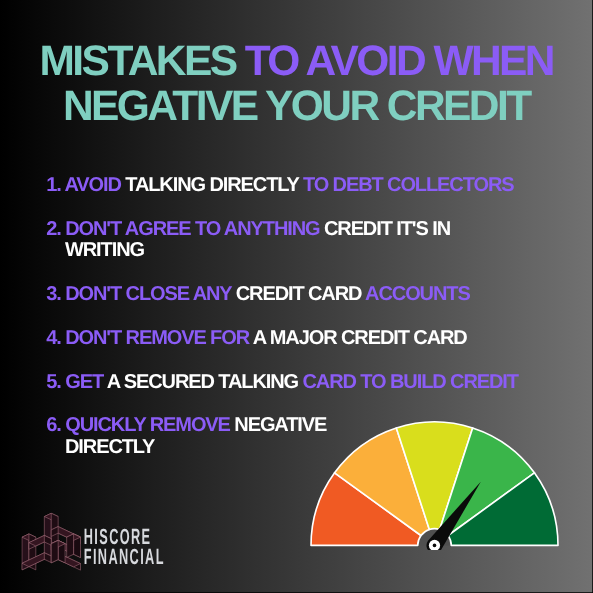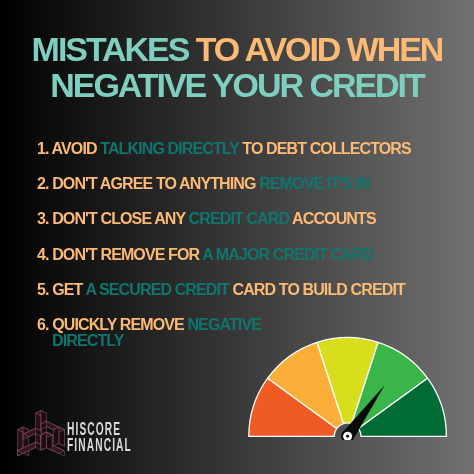--- a/index.html
+++ b/index.html
@@ -8,22 +8,22 @@
     font-family:"Liberation Sans", sans-serif;
     background:#000;
     position:relative;
   }
   #bg { position:absolute; inset:0;
         background:linear-gradient(to right, #000000 0%, #717171 100%); }
   .headline { position:absolute; left:0; top:32px; width:474px; text-align:center;
     font-weight:bold; font-size:34px; line-height:35.8px; letter-spacing:-2.05px;
     white-space:pre; }
   .teal  { color:#7fcfc0; }
-  .white { color:#fdba74; }
-  .yellow{ color:#0f766e; }
+  .white { color:#8b5cf6; }
+  .yellow{ color:#ffffff; }
 
   .list { position:absolute; left:37px; top:141px; width:420px; }
   .item { font-size:16px; font-weight:bold; color:#ffffff; letter-spacing:-0.88px;
           line-height:16.5px; white-space:pre; margin-bottom:18.7px; }
   .item .ln2 { padding-left:15px; display:block; }
   .gauge { position:absolute; left:248.2px; top:336.4px; width:200px; height:106px; }
   .logo { position:absolute; left:16.9px; top:410px; width:200px; height:50px; }
   .monoWrap { display:block; width:48px; height:47px; }
   .mono .fL { fill:#26101a; }
   .mono .fR { fill:#190a10; }
@@ -36,24 +36,24 @@
               transform:scaleX(0.58); transform-origin:left top; }
   .logoText span.l1 { margin-top:12.2px; }
 </style>
 </head>
 <body>
 
 <div id="bg" style="background: linear-gradient(to right, rgb(0, 0, 0) 0%, rgb(113, 113, 113) 100%);"></div>
 <div class="headline" id="headline"><span class="teal">MISTAKES </span><span class="white">TO AVOID WHEN</span><br><span class="teal">NEGATIVE YOUR CREDIT</span></div>
 <div class="list" id="list">
     <div class="item"><span><span class="white">1. </span><span class="white">AVOID </span><span class="yellow">TALKING DIRECTLY</span><span class="white"> TO DEBT COLLECTORS</span></span></div>
-    <div class="item"><span><span class="white">2. </span><span class="white">DON'T AGREE TO ANYTHING </span><span class="yellow">REMOVE IT'S IN</span></span><br></div>
+    <div class="item"><span><span class="white">2. </span><span class="white">DON'T AGREE TO ANYTHING </span><span class="yellow">CREDIT IT'S IN</span></span><br><span class="ln2"><span class="yellow">WRITING</span></span></div>
     <div class="item"><span><span class="white">3. </span><span class="white">DON'T CLOSE ANY </span><span class="yellow">CREDIT CARD</span><span class="white"> ACCOUNTS</span></span></div>
     <div class="item"><span><span class="white">4. </span><span class="white">DON'T REMOVE FOR </span><span class="yellow">A MAJOR CREDIT CARD</span></span></div>
-    <div class="item"><span><span class="white">5. </span><span class="white">GET </span><span class="yellow">A SECURED CREDIT</span><span class="white"> CARD TO BUILD CREDIT</span></span></div>
+    <div class="item"><span><span class="white">5. </span><span class="white">GET </span><span class="yellow">A SECURED TALKING</span><span class="white"> CARD TO BUILD CREDIT</span></span></div>
     <div class="item"><span><span class="white">6. </span><span class="white">QUICKLY REMOVE </span><span class="yellow">NEGATIVE</span></span><br><span class="ln2"><span class="yellow">DIRECTLY</span></span></div>
   </div>
 <div class="gauge" id="gauge"><svg viewBox="0 0 200 104" width="200" height="104">
       <path d="M 86.19999999999999 100.3 A 13.4 13.4 0 0 1 113 100.3 Z" fill="#4f4f4f"></path>
       <path d="M 86.20 100.30 L 0.80 100.30 A 98.8 98.8 0 0 1 19.67 42.23 L 88.76 92.42 A 13.4 13.4 0 0 0 86.20 100.30 Z" fill="#f05a23" stroke="#ffffff" stroke-width="1.3" stroke-linejoin="round"></path>
       <path d="M 88.76 92.42 L 19.67 42.23 A 98.8 98.8 0 0 1 69.07 6.34 L 95.46 87.56 A 13.4 13.4 0 0 0 88.76 92.42 Z" fill="#fbaf3a" stroke="#ffffff" stroke-width="1.3" stroke-linejoin="round"></path>
       <path d="M 95.46 87.56 L 69.07 6.34 A 98.8 98.8 0 0 1 130.13 6.34 L 103.74 87.56 A 13.4 13.4 0 0 0 95.46 87.56 Z" fill="#d9de1c" stroke="#ffffff" stroke-width="1.3" stroke-linejoin="round"></path>
       <path d="M 103.74 87.56 L 130.13 6.34 A 98.8 98.8 0 0 1 179.53 42.23 L 110.44 92.42 A 13.4 13.4 0 0 0 103.74 87.56 Z" fill="#3ab54a" stroke="#ffffff" stroke-width="1.3" stroke-linejoin="round"></path>
       <path d="M 110.44 92.42 L 179.53 42.23 A 98.8 98.8 0 0 1 198.40 100.30 L 113.00 100.30 A 13.4 13.4 0 0 0 110.44 92.42 Z" fill="#006b35" stroke="#ffffff" stroke-width="1.3" stroke-linejoin="round"></path>
       <path d="M 136.63 49.33 L 94.42 96.54 A 6.4 6.4 1 1 0 104.78 104.06 Z" fill="#0a0a0a"></path>

